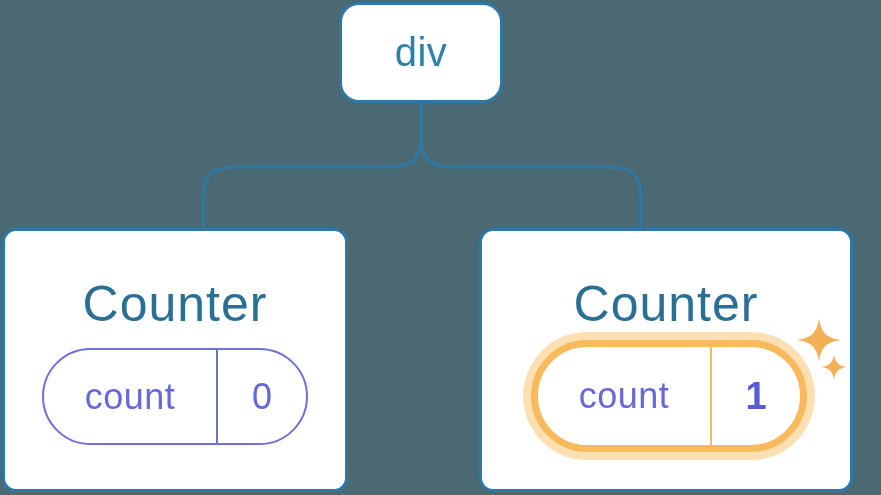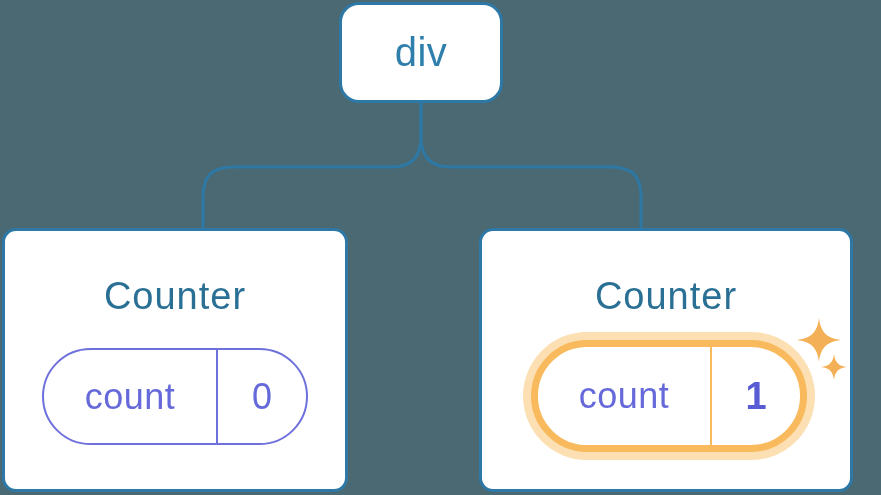--- a/index.html
+++ b/index.html
@@ -27,21 +27,21 @@
 
   
   .card {
     position: absolute; top: 228px; height: 264px; box-sizing: border-box;
     background: #ffffff; border: 3px solid #2d78a5; border-radius: 14px;
   }
   .card.left  { left: 2px;   width: 346px; }
   .card.right { left: 479px; width: 374px; }
   .card-title {
     position: absolute; top: 44px; left: 0; width: 100%;
-    text-align: center; font-size: 38px; font-weight: 500;
+    text-align: center; font-size: 50px; font-weight: 500;
     color: #2a7095; letter-spacing: 1px;
   }
 
   
   .pill {
     position: absolute; box-sizing: border-box; background: #ffffff;
     display: flex; align-items: stretch;
   }
   .pill .cell { display: flex; align-items: center; justify-content: center; }
   .pill .cell.key { width: 172px; font-size: 36px; color: #6569d9; letter-spacing: 0.5px; }

